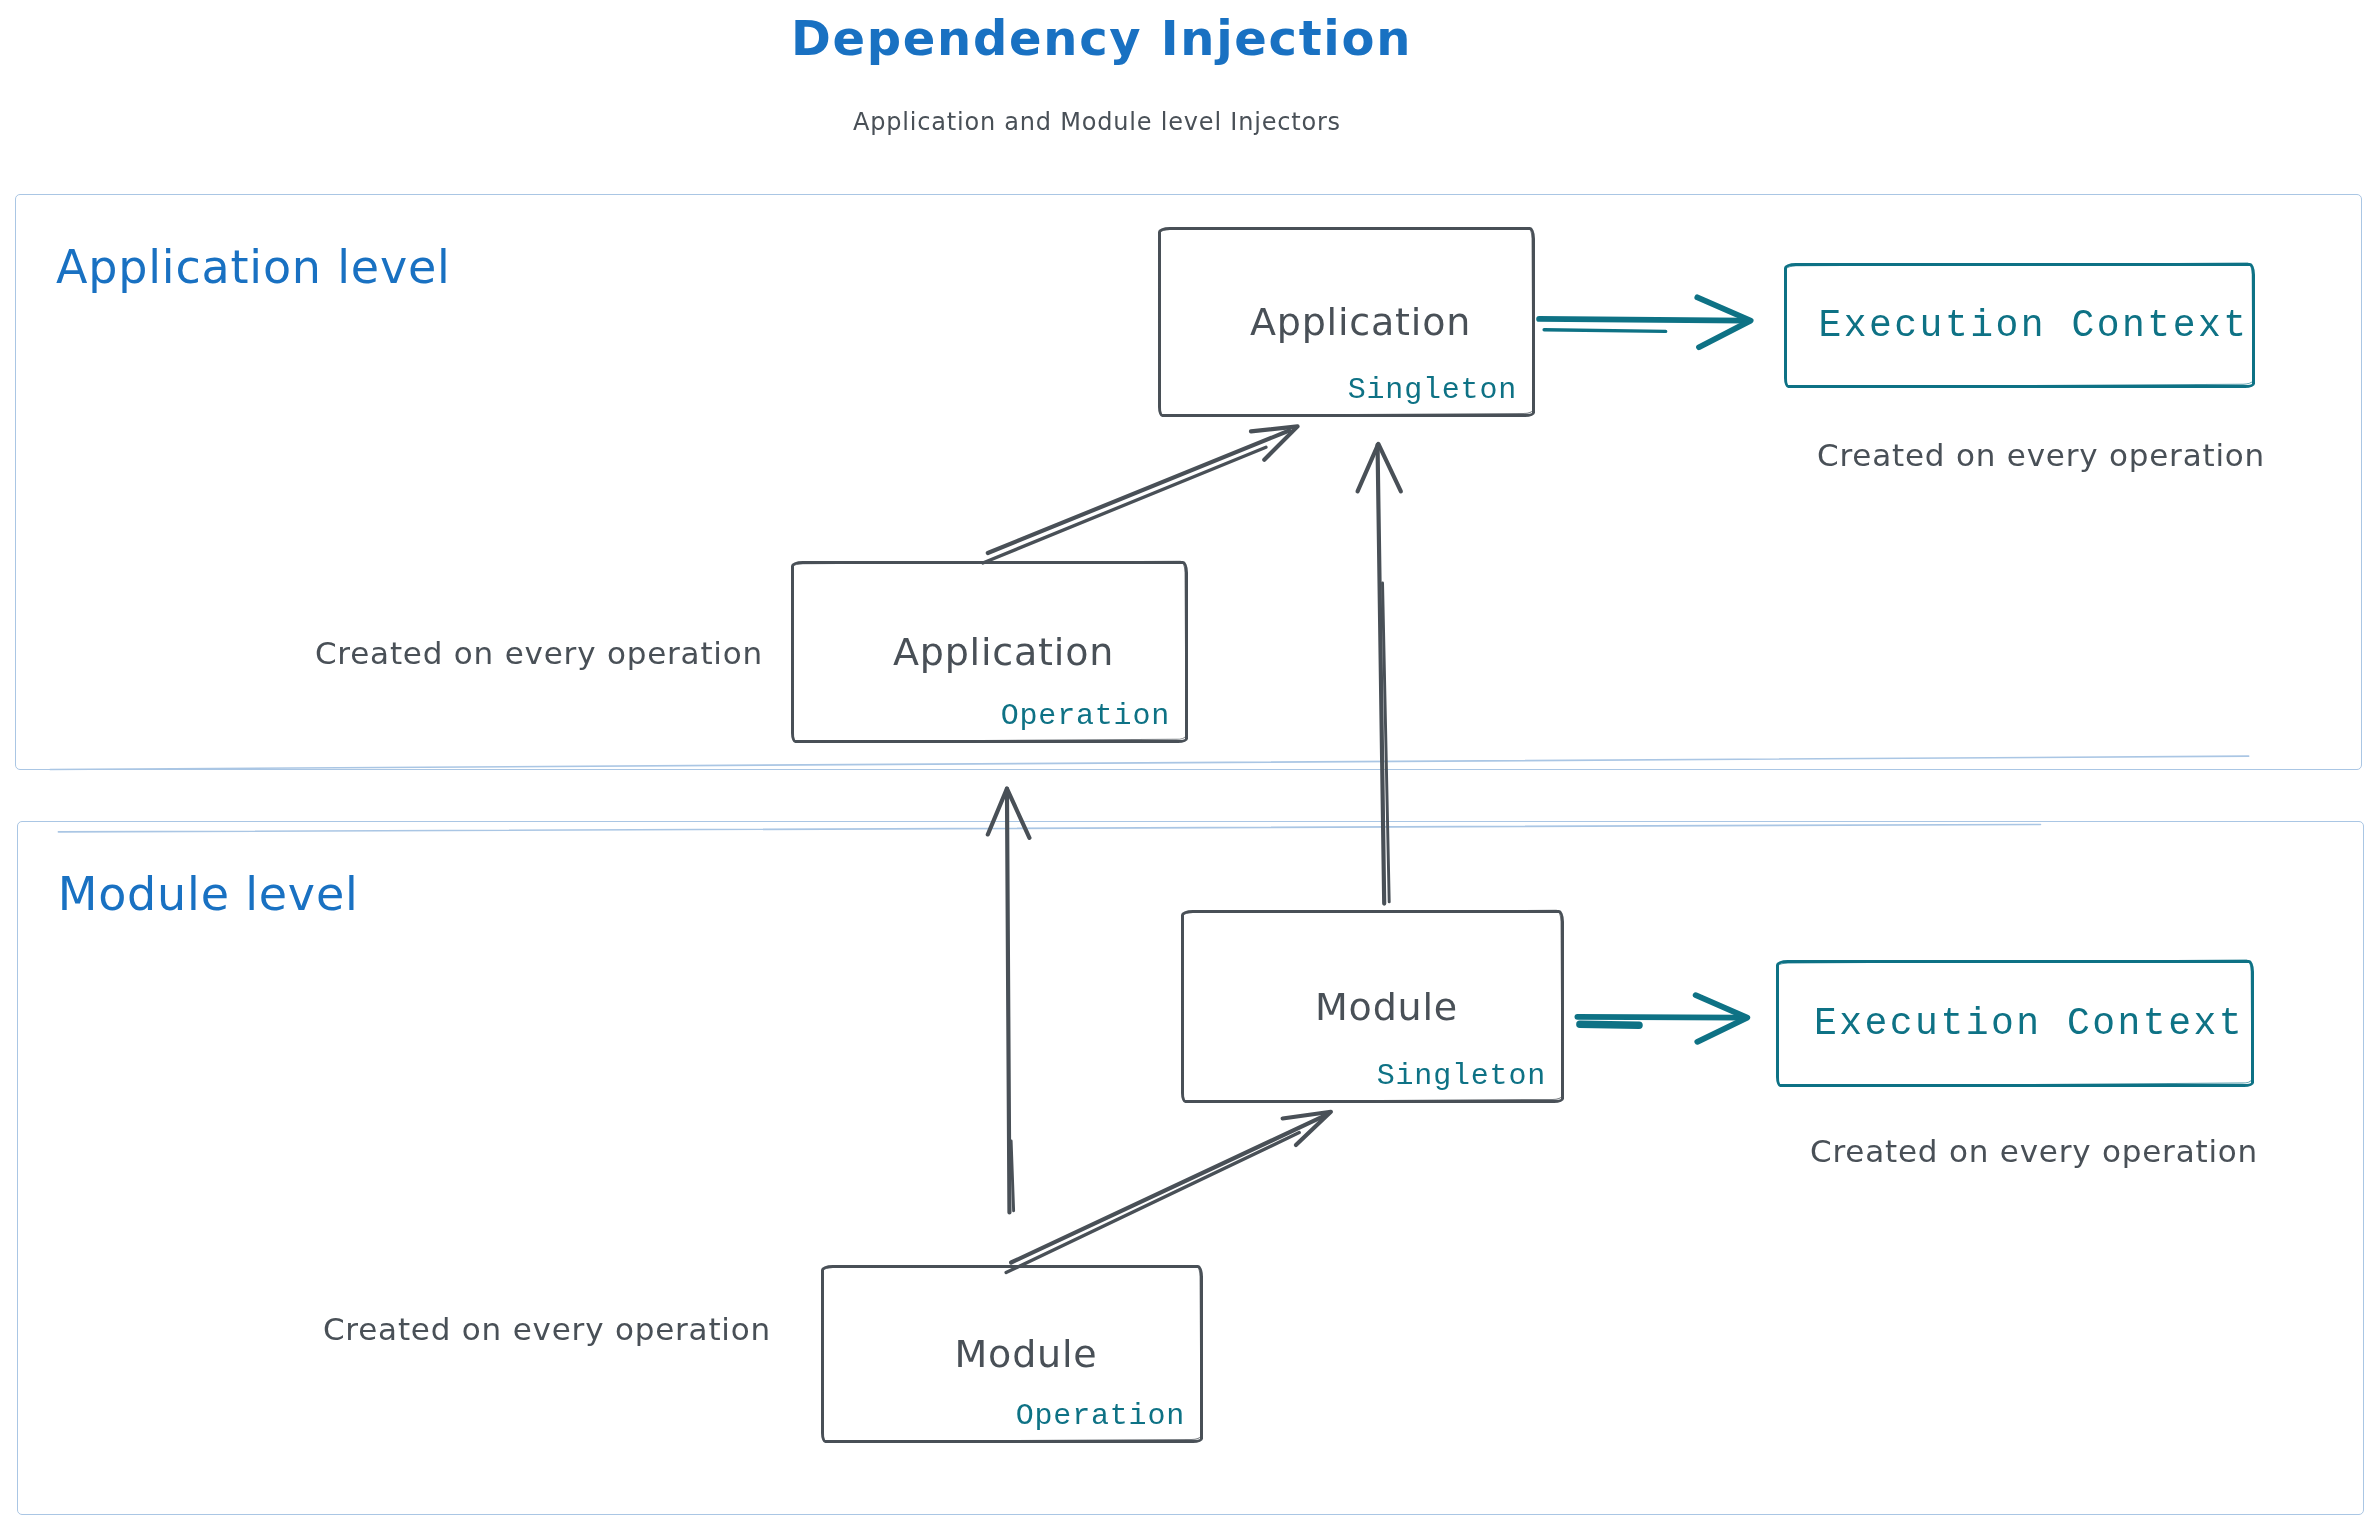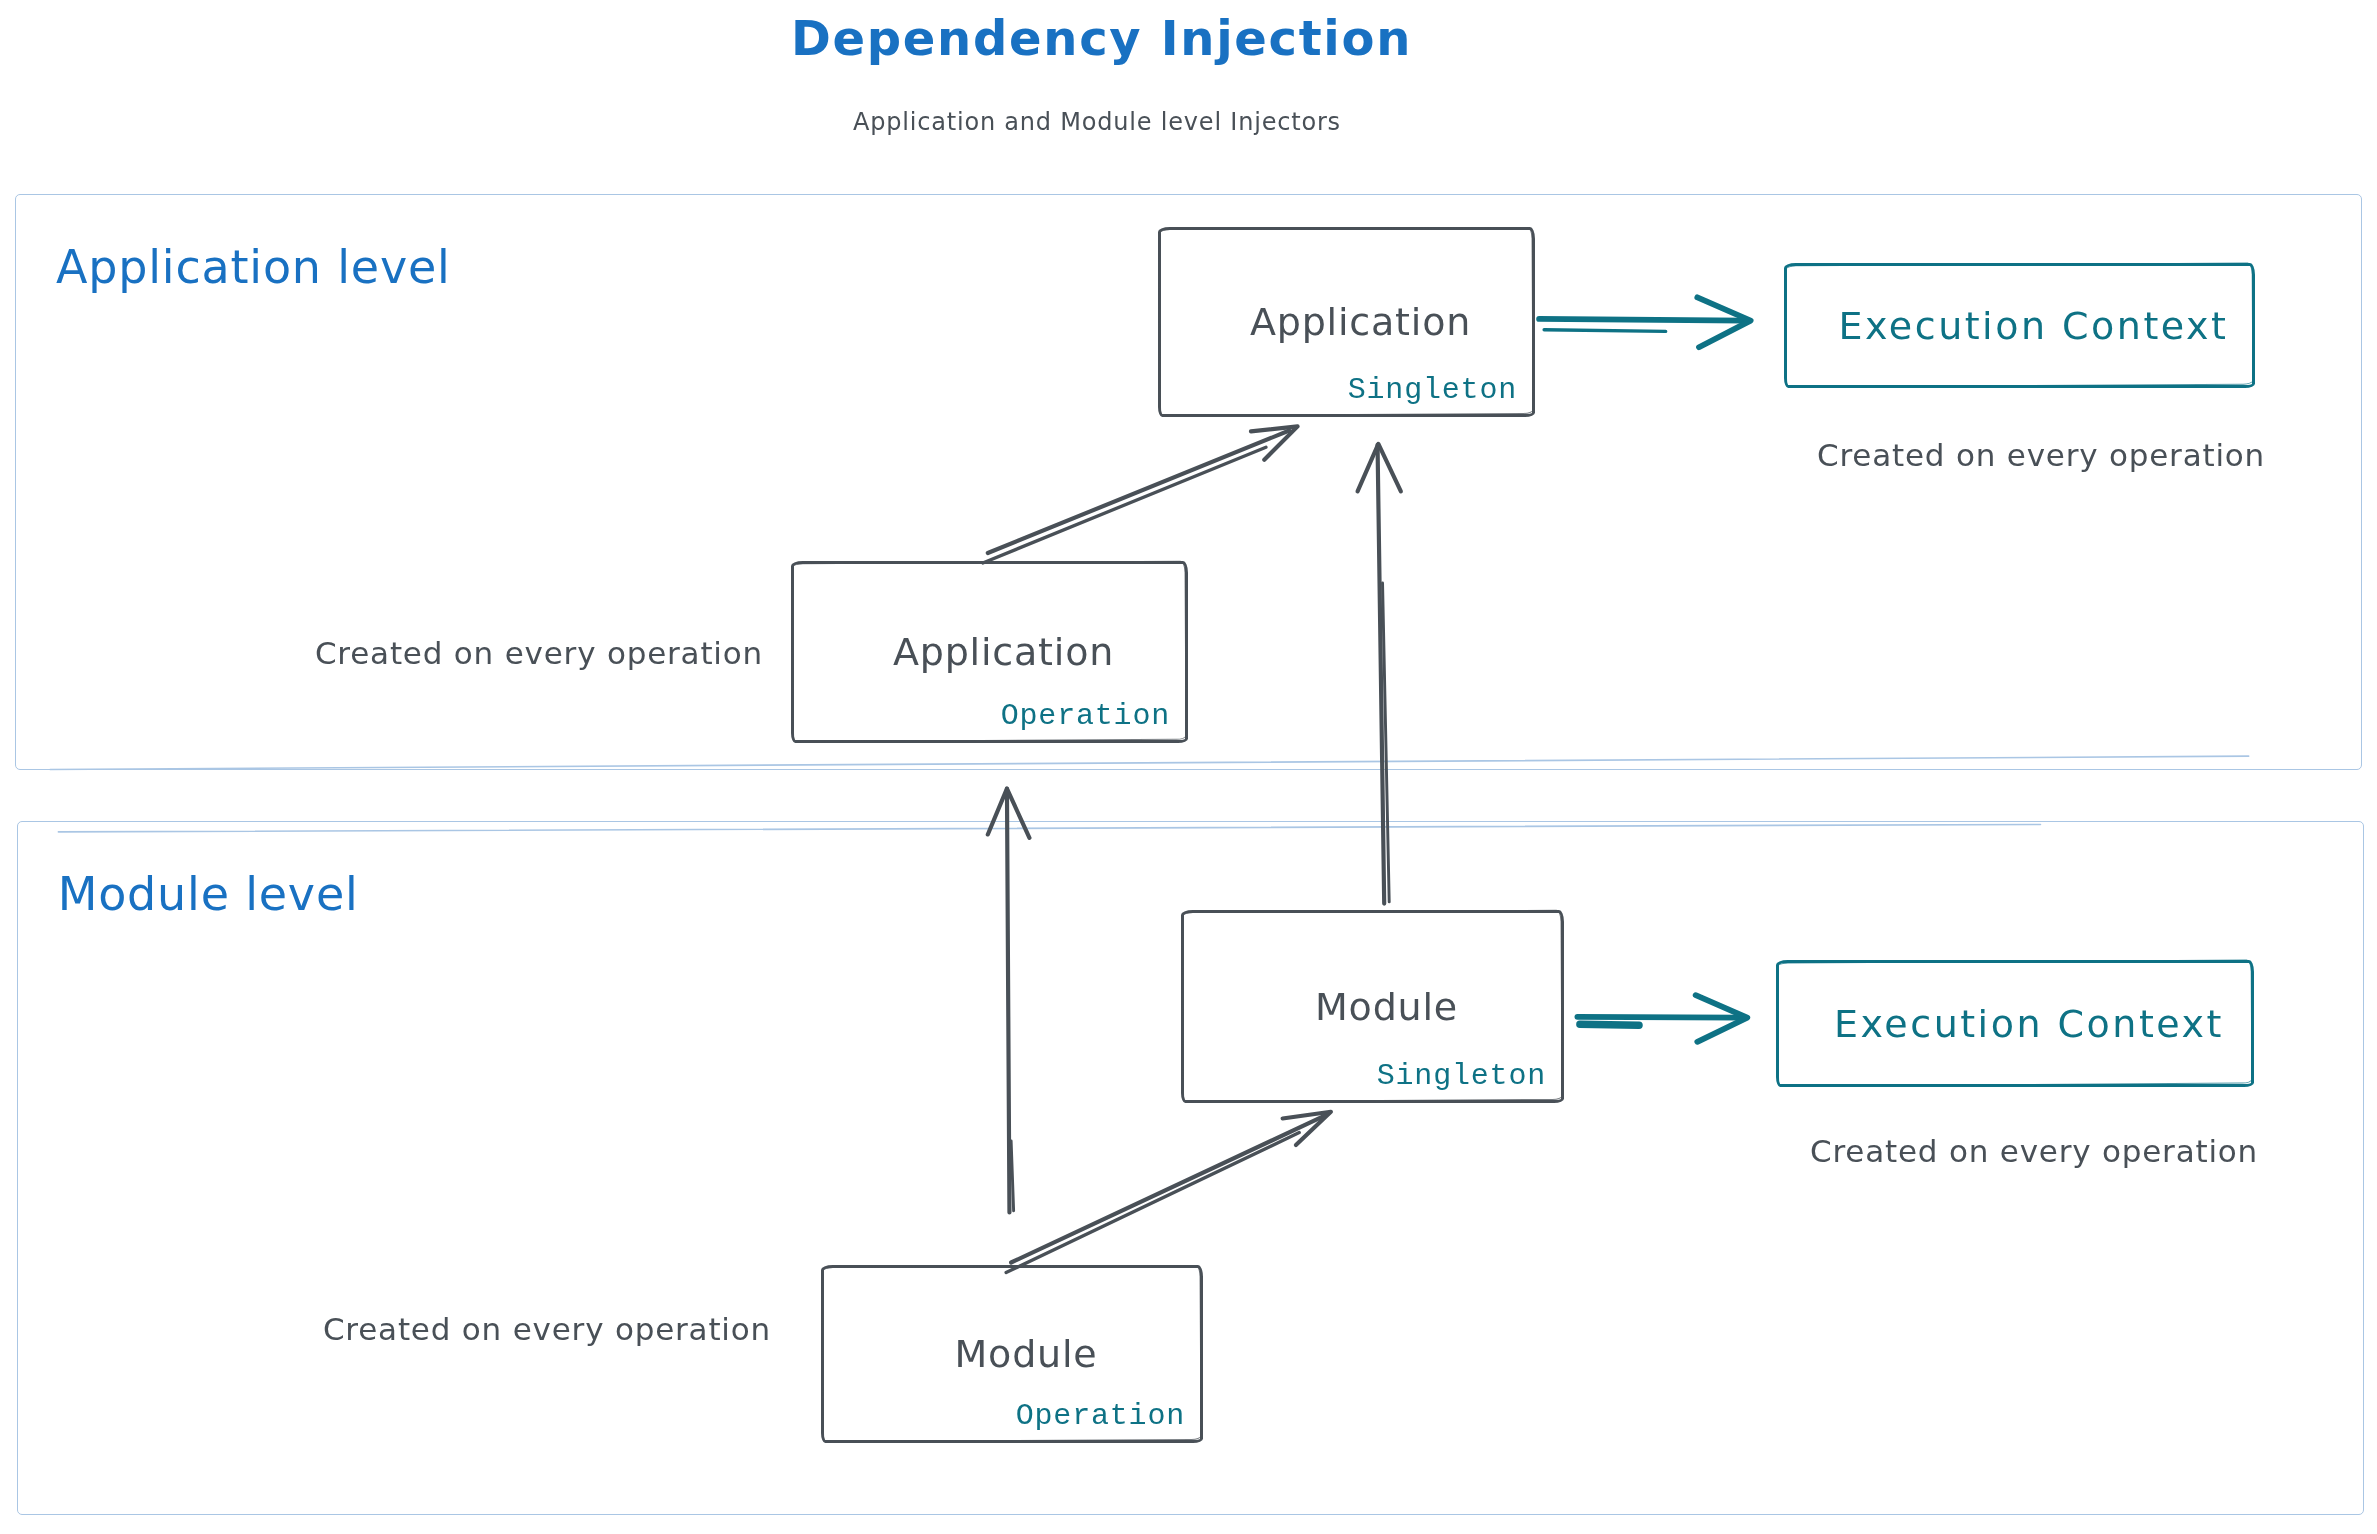--- a/index.html
+++ b/index.html
@@ -28,21 +28,21 @@
   .node{position:absolute;border:3.3px solid var(--ink);background:transparent;
     display:flex;align-items:center;justify-content:center;}
   .node::after{content:"";position:absolute;inset:-1.7px;border:1.7px solid var(--ink);
     border-radius:inherit;transform:rotate(-0.35deg);pointer-events:none;opacity:.75;}
   .sketchy{border-radius:11.7px 5px 10px 4.2px / 5px 11.7px 4.2px 10px;padding-left:28px;}
   .node-title{font-size:38px;letter-spacing:0.8px;color:var(--ink);white-space:nowrap;}
   .node-tag{position:absolute;right:15px;bottom:6.7px;font-size:30px;color:var(--teal);
     letter-spacing:0.8px;white-space:nowrap;font-family:Liberation Mono, monospace;}
   .node-teal{border-color:var(--teal);}
   .node-teal::after{border-color:var(--teal);}
-  .node-teal .node-title{color:var(--teal);letter-spacing:2.5px;}
+  .node-teal .node-title{color:var(--teal);letter-spacing:2.5px;font-family:Liberation Mono, monospace;}
 
   .box-app-singleton{left:1158px;top:227px;width:377px;height:190px;}
   .box-app-ec{left:1784px;top:263px;width:471px;height:125px;}
   .box-app-op{left:791px;top:561px;width:397px;height:182px;}
   .box-mod-singleton{left:1181px;top:910px;width:383px;height:193px;}
   .box-mod-ec{left:1776px;top:960px;width:478px;height:127px;}
   .box-mod-op{left:821px;top:1265px;width:382px;height:178px;}
 
   .note{position:absolute;font-size:31px;color:var(--ink);letter-spacing:0.8px;white-space:nowrap;}
   .note-app-left{left:297px;top:635px;width:466px;text-align:right;}

